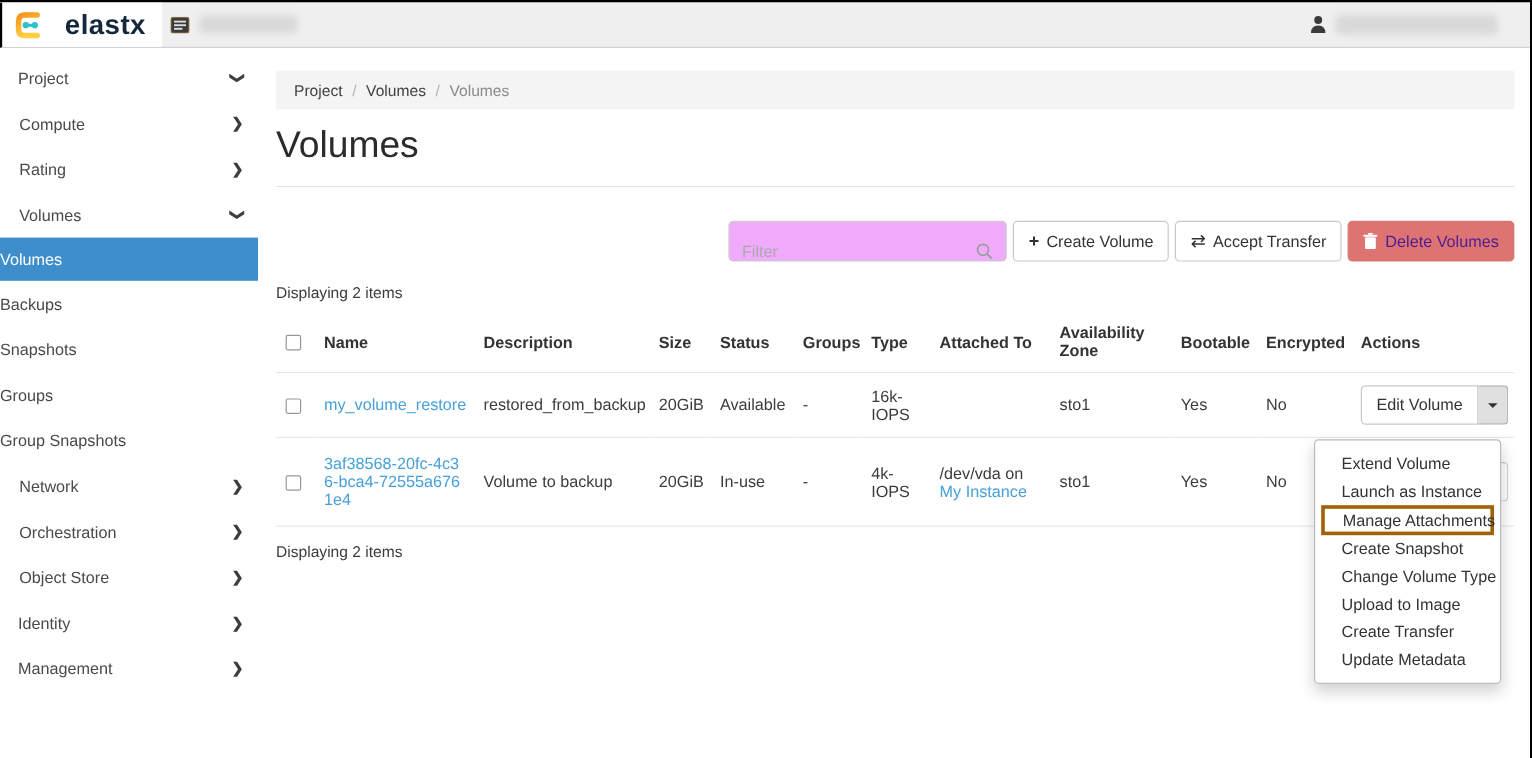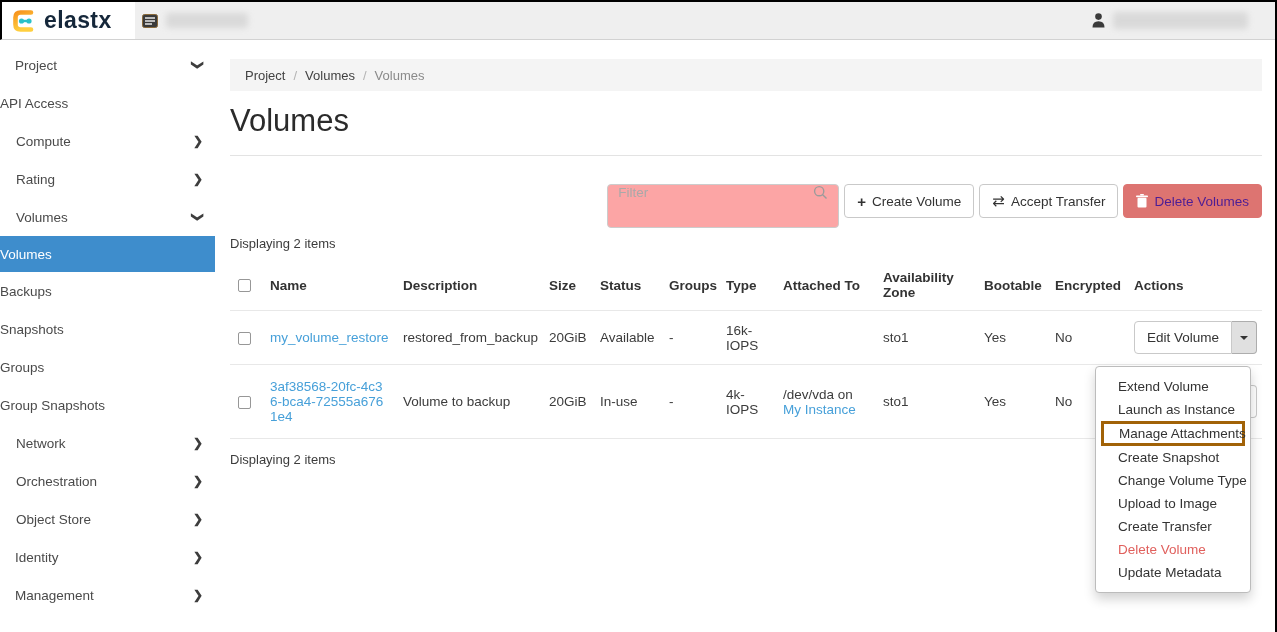--- a/index.html
+++ b/index.html
@@ -5,21 +5,21 @@
   * { margin:0; padding:0; box-sizing:border-box; }
   html,body { width:1277px; height:632px; }
   body {
     font-family:"Liberation Sans", sans-serif;
     background:#fff; color:#393939; overflow:hidden; position:relative;
     border-top:2px solid #000; border-right:2px solid #000;
   }
   
   .topbar { height:38px; display:flex; align-items:stretch; background:#efefef;
             border-bottom:1px solid #d2d2d2; border-left:2px solid #000; }
-  .brand { width:133px; background:#fff; display:flex; align-items:center; padding-left:9px; gap:7px; }
+  .brand { width:133px; background:#fff; display:flex; align-items:center; padding-left:9px; gap:17px; }
   .brand-word { font-size:23px; font-weight:700; letter-spacing:.4px; color:#15273a; }
   .ctx-switcher { display:flex; align-items:center; gap:8px; padding-left:7px; }
   .redact { background:#c7c7c7; border-radius:3px; filter:blur(3px); opacity:.55; }
   .topbar-right { margin-left:auto; display:flex; align-items:center; gap:8px; padding-right:27px; }
   
   .sidebar { position:absolute; left:0; top:41px; width:215px; bottom:0; background:#fff; padding-top:3px; font-size:13.5px; color:#4a4a4a; }
   .nav-item { height:38px; display:flex; align-items:center; cursor:pointer; }
   .nav-item .lbl { flex:1; }
   .nav-item .chev { width:34px; text-align:center; font-size:12px; font-weight:bold; color:#3d3d3d; }
   .chev-down { display:inline-block; transform:rotate(90deg); }
@@ -30,21 +30,21 @@
   
   .content { margin-left:230px; width:1032px; }
   .breadcrumb { margin-top:19px; height:32px; background:#f4f4f4; display:flex; align-items:center; padding-left:15px; font-size:13px; }
   .crumb { color:#424242; cursor:pointer; }
   .crumb.last { color:#8a8a8a; cursor:default; }
   .crumb-sep { color:#b3b3b3; padding:0 8px; }
   .page-title { margin-top:12px; font-size:31px; font-weight:400; color:#2b2b2b; }
   .title-rule { margin-top:16px; border-bottom:1px solid #e3e3e3; }
   
   .toolbar { margin-top:28px; display:flex; justify-content:flex-end; gap:5px; height:34px; }
-  .filter-box { width:232px; height:44px; border:1px solid #ccc; border-radius:4px; background:#fca5a5; display:flex; align-items:flex-start; padding:0 10px; }
+  .filter-box { width:232px; height:34px; border:1px solid #ccc; border-radius:4px; background:#f0abfc; display:flex; align-items:flex-end; padding:0 10px; }
   .filter-box input { flex:1; border:none; outline:none; font-size:13.5px; color:#555; background:transparent; font-family:inherit; }
   .filter-box input::placeholder { color:#a9a9a9; }
   .btn { height:34px; display:inline-flex; align-items:center; gap:6px; padding:0 12px; font-size:13.5px;
          background:#fff; border:1px solid #c9c9c9; border-radius:4px; color:#333; cursor:pointer; font-family:inherit; }
   .btn .plus { font-weight:bold; font-size:15px; }
   .btn .exch { font-size:15px; }
   .btn-danger { background:#dd7471; border-color:#dd7471; color:#4c1d95; }
   
   .count { margin-top:18px; font-size:13px; color:#3c3c3c; }
   table { width:100%; border-collapse:collapse; table-layout:fixed; margin-top:9px; font-size:13.5px; }
@@ -114,23 +114,20 @@
       </svg>
     </span>
     <span class="redact" style="width:135px;height:17px;"></span>
   </div>
 </div>
 
 <div class="sidebar">
     <div class="nav-item lvl1">
       <span class="lbl">Project</span>
       <span class="chev"><span class="chev-down">❯</span></span>
-    </div>
-    <div class="nav-item lvl3">
-      <span class="lbl">API Access</span>
     </div>
     <div class="nav-item lvl2">
       <span class="lbl">Compute</span>
       <span class="chev">❯</span>
     </div>
     <div class="nav-item lvl2">
       <span class="lbl">Rating</span>
       <span class="chev">❯</span>
     </div>
     <div class="nav-item lvl2">
@@ -296,15 +293,14 @@
 </div>
 
 <div class="menu" id="menu">
     <div class="menu-item">Extend Volume</div>
     <div class="menu-item">Launch as Instance</div>
     <div class="menu-item highlighted">Manage Attachments</div>
     <div class="menu-item">Create Snapshot</div>
     <div class="menu-item">Change Volume Type</div>
     <div class="menu-item">Upload to Image</div>
     <div class="menu-item">Create Transfer</div>
-    <div class="menu-item danger">Delete Volume</div>
     <div class="menu-item">Update Metadata</div>
   </div>
 
 </body></html>

